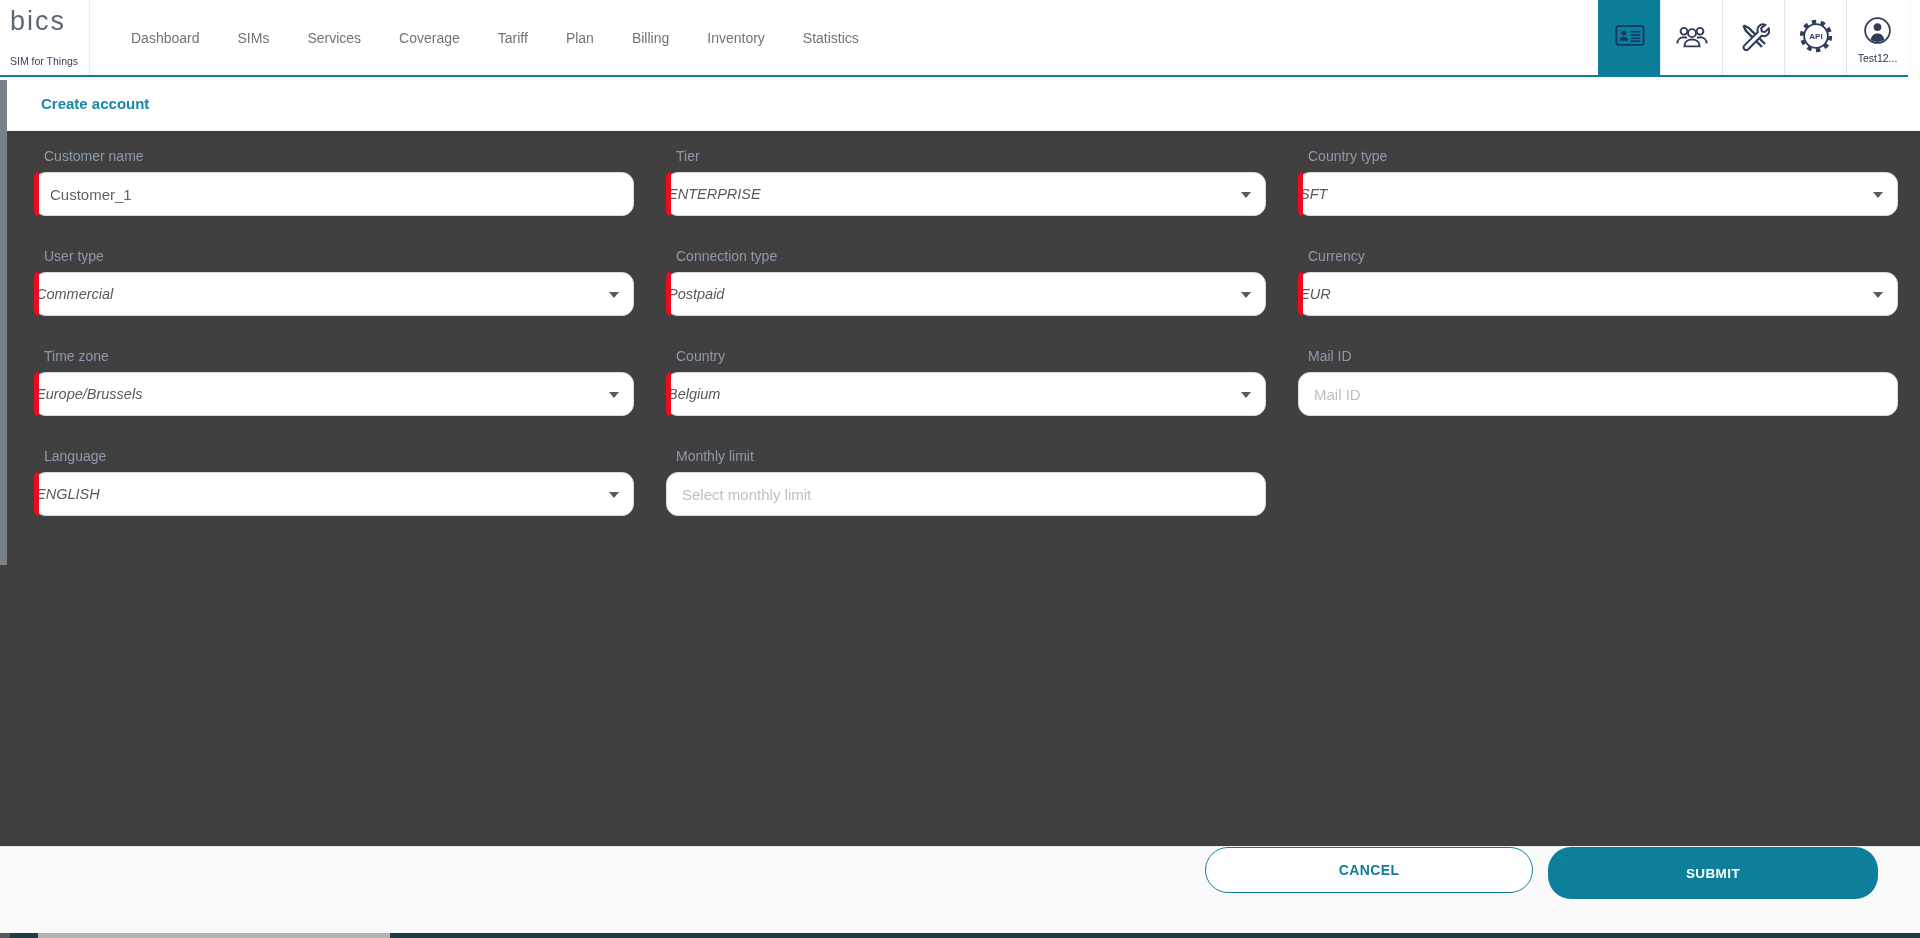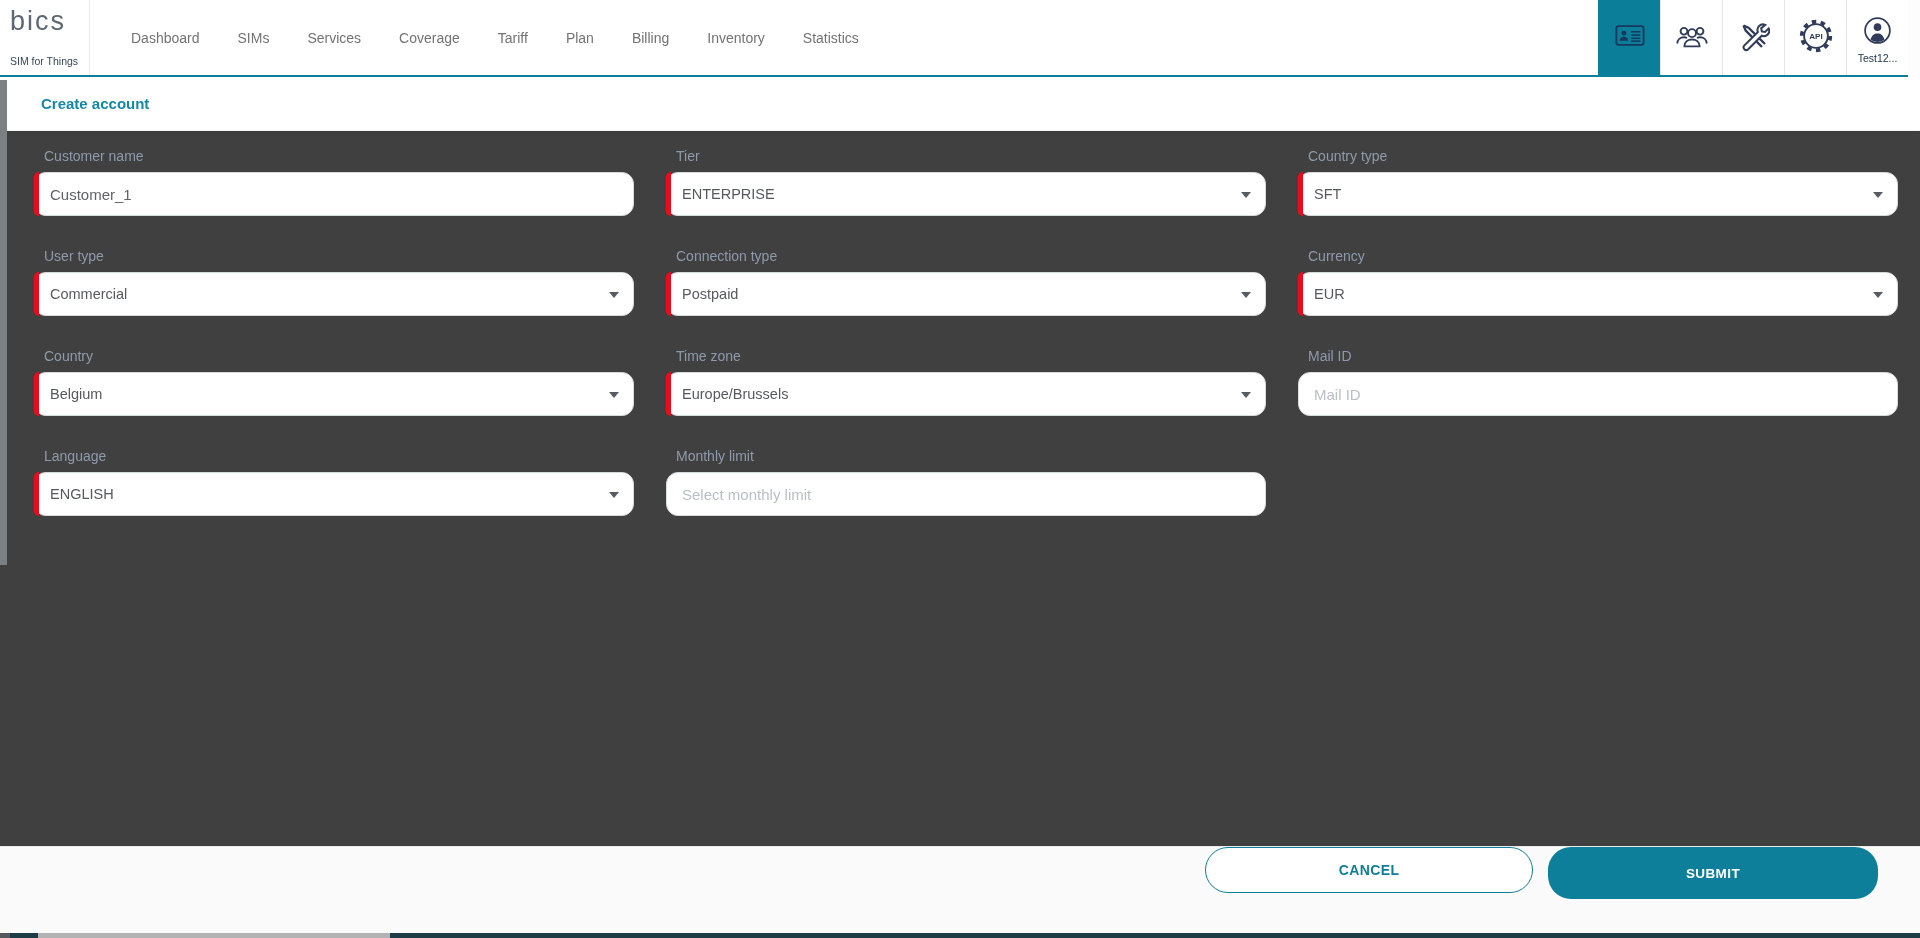--- a/index.html
+++ b/index.html
@@ -60,21 +60,21 @@
   }
   .req-bar {
     position: absolute; left: -1px; top: -1px; bottom: -1px; width: 5px;
     background: #ee0a1d; border-radius: 6px 0 0 6px;
   }
   .text-input {
     flex: 1; height: 100%; border: none; outline: none; background: transparent;
     padding: 0 14px 0 15px; font-size: 15px; color: #5f6368; font-family: inherit;
   }
   .text-input::placeholder { color: #b9bfc7; }
-  .select-value { padding-left: 15px; font-size: 14.5px; color: #565a5f; }
+  .select-value { padding-left: 1px; font-size: 14.5px; color: #565a5f; font-style: italic; }
   .caret {
     position: absolute; right: 14px; top: 50%; margin-top: -2px;
     width: 0; height: 0;
     border-left: 5px solid transparent; border-right: 5px solid transparent;
     border-top: 6px solid #555c63;
   }
 
   
   .footer {
     position: absolute; left: 0; right: 0; bottom: 5px; height: 87px;
@@ -225,33 +225,33 @@
   <div>
     <div class="field-label">Currency</div>
     <div class="field-box">
       <span class="req-bar"></span>
       <span class="select-value">EUR</span>
       <span class="caret"></span>
     </div>
   </div>
 
   <div>
+    <div class="field-label">Time zone</div>
+    <div class="field-box">
+      <span class="req-bar"></span>
+      <span class="select-value">Europe/Brussels</span>
+      <span class="caret"></span>
+    </div>
+  </div>
+
+  <div>
     <div class="field-label">Country</div>
     <div class="field-box">
       <span class="req-bar"></span>
       <span class="select-value">Belgium</span>
-      <span class="caret"></span>
-    </div>
-  </div>
-
-  <div>
-    <div class="field-label">Time zone</div>
-    <div class="field-box">
-      <span class="req-bar"></span>
-      <span class="select-value">Europe/Brussels</span>
       <span class="caret"></span>
     </div>
   </div>
 
   <div>
     <div class="field-label">Mail ID</div>
     <div class="field-box">
       <input class="text-input" placeholder="Mail ID" style="">
     </div>
   </div>

